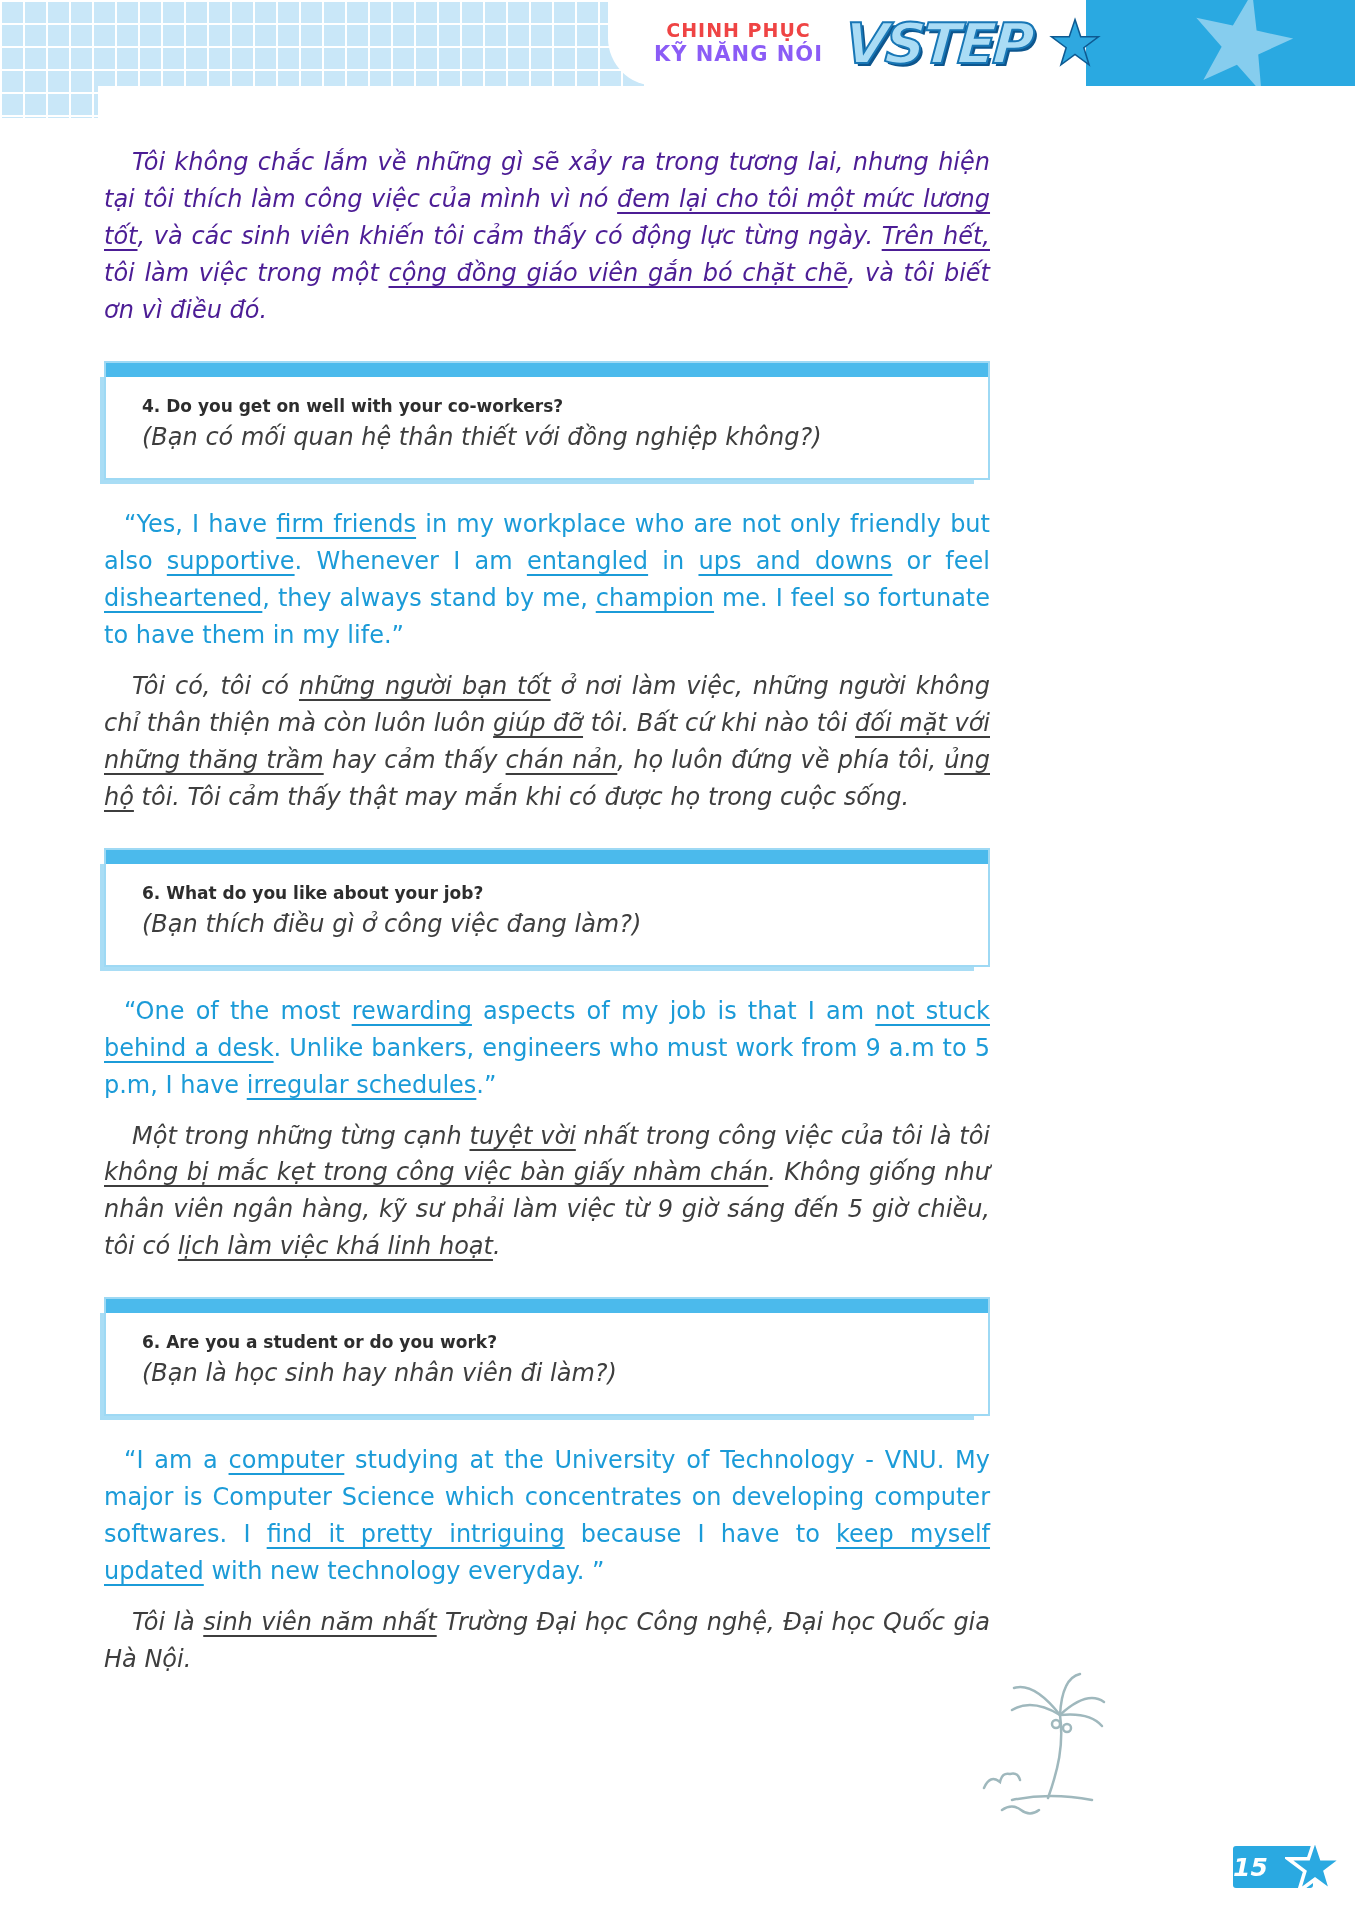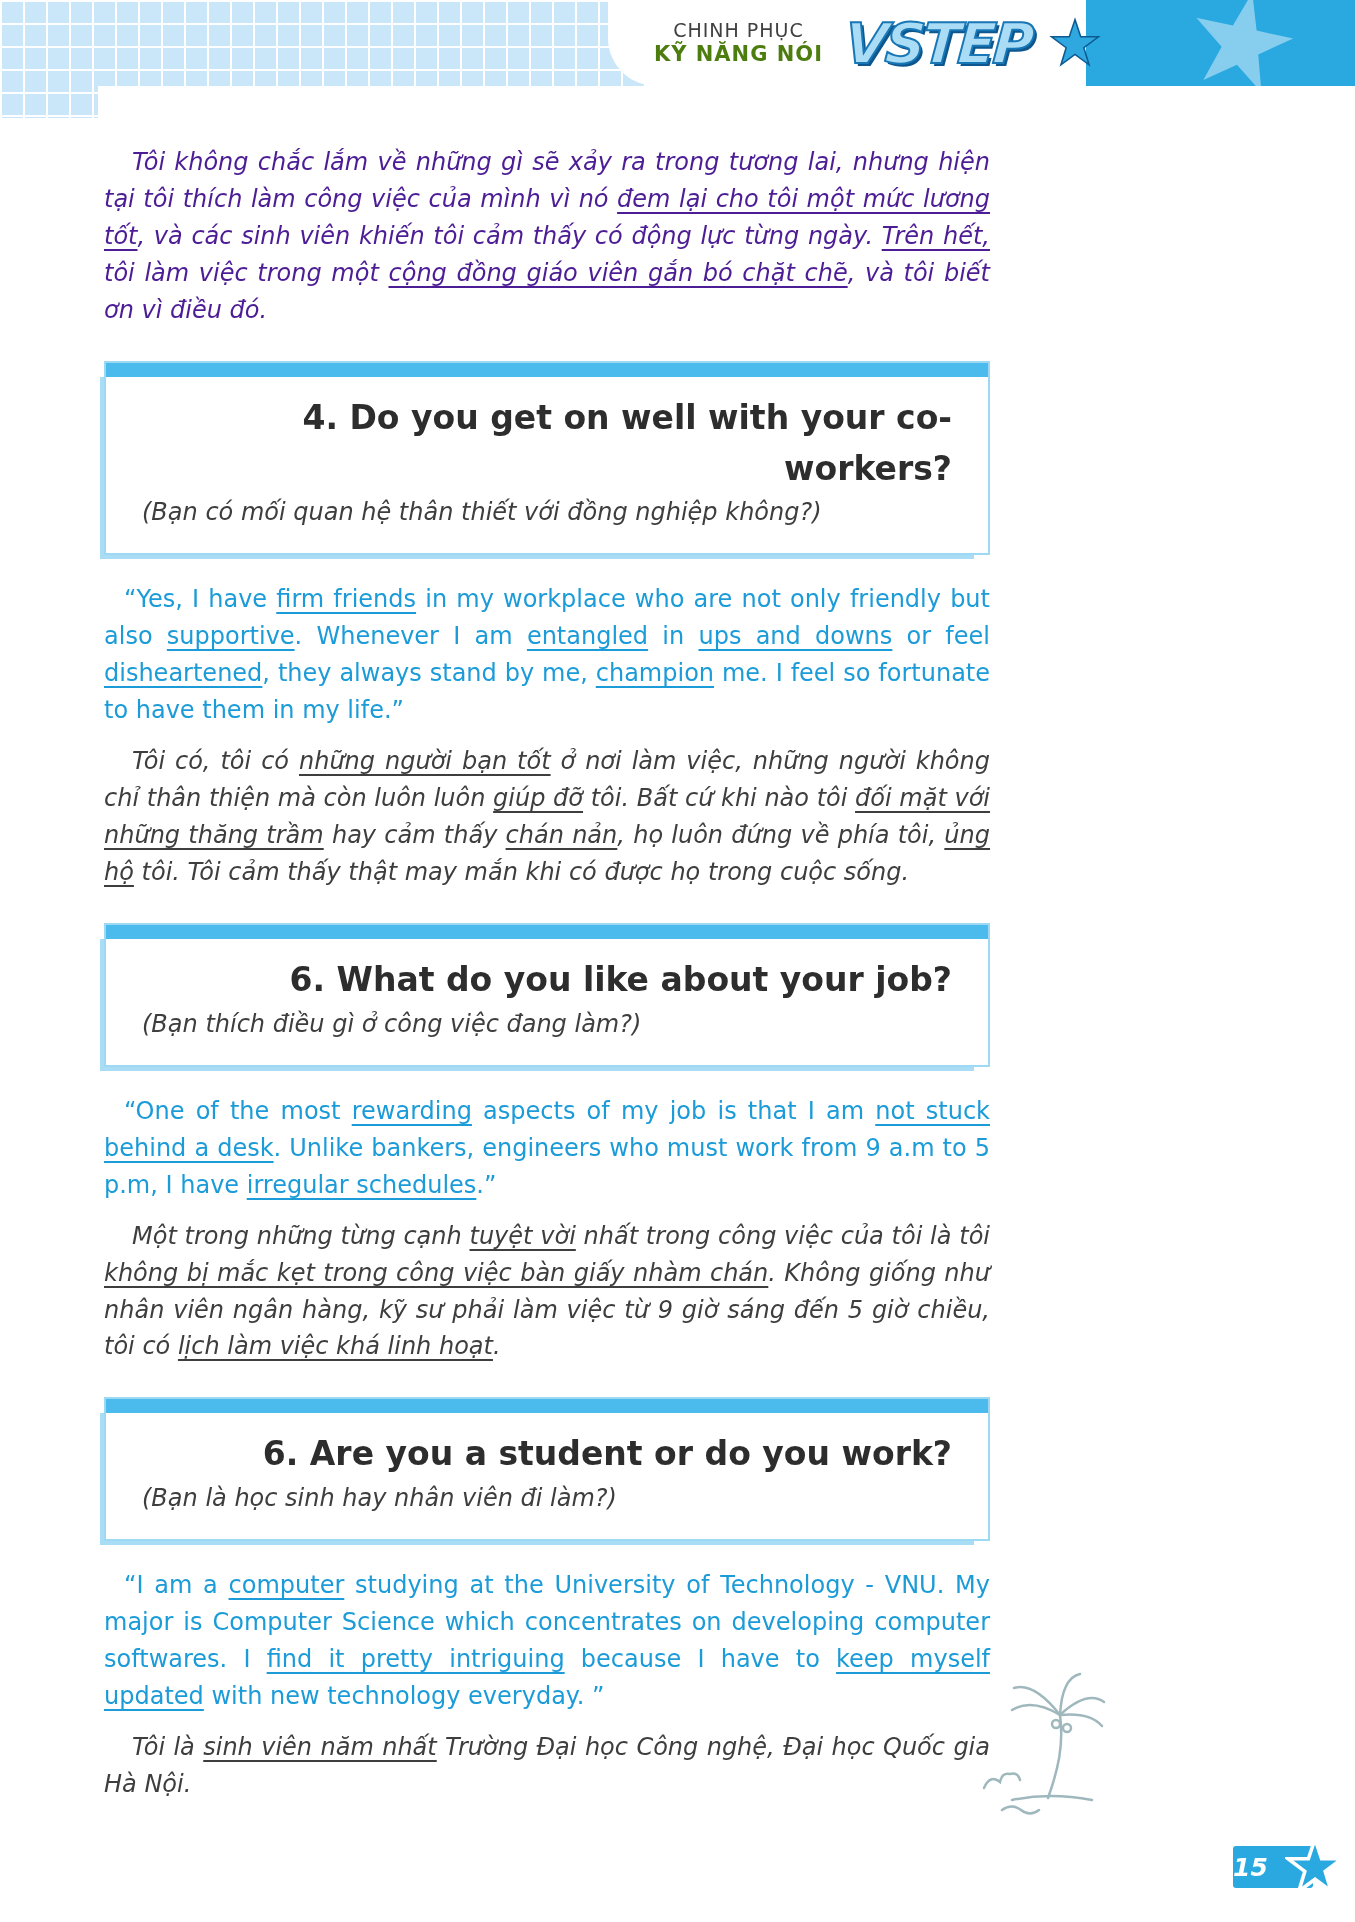--- a/index.html
+++ b/index.html
@@ -33,22 +33,22 @@
   .corner-star { position: absolute; right: 58px; top: -14px; }
   .ribbon {
     position: absolute; top: 0; left: 608px;
     width: 478px; height: 86px;
     background: #ffffff;
     border-bottom-left-radius: 48px;
     display: flex; align-items: center;
     gap: 22px; padding-left: 46px;
   }
   .ribbon-titles { text-align: center; line-height: 1.18; white-space: nowrap; }
-  .t1 { font-size: 19px; font-weight: normal; letter-spacing: 1px; color: #404040; }
-  .t2 { font-size: 21px; font-weight: bold; letter-spacing: 1px; color: #4d7c0f; }
+  .t1 { font-size: 19px; font-weight: bold; letter-spacing: 1px; color: #ef4444; }
+  .t2 { font-size: 21px; font-weight: bold; letter-spacing: 1px; color: #8b5cf6; }
   .vstep {
     font-size: 56px; font-weight: bold; font-style: italic;
     letter-spacing: -3px; transform: skewX(-4deg);
     color: #aadcf5;
     -webkit-text-stroke: 2px #1877b6;
     text-shadow: 3px 3px 0 #0d568e;
     white-space: nowrap;
   }
   .ribbon-star { flex: 0 0 auto; margin-left: -4px; }
 
@@ -69,21 +69,21 @@
   
   .qbox {
     position: relative;
     margin: 32px 0 26px;
     background: #ffffff;
     border: 2px solid #9ed9f4;
     box-shadow: -10px 10px 0 -6px #a9ddf5;
   }
   .qbox-bar { height: 14px; background: #4bbaec; }
   .qbox-body { padding: 16px 36px 22px; }
-  .q-en { font-size: 33px; font-weight: bold; color: #2d2d2d; text-align: right; }
+  .q-en { font-size: 17px; font-weight: bold; color: #2d2d2d; text-align: left; }
   .q-vi { font-size: 24px; font-style: italic; color: #3e3e3e; text-align: left; }
 
   
   .doodle { position: absolute; left: 972px; top: 1660px; }
   .pagebadge {
     position: absolute; right: 42px; bottom: 34px;
     width: 80px; height: 42px;
     background: #2aa9e1; border-radius: 3px;
     color: #ffffff; font-style: italic; font-weight: bold; font-size: 25px;
     display: flex; align-items: center; justify-content: flex-start;

